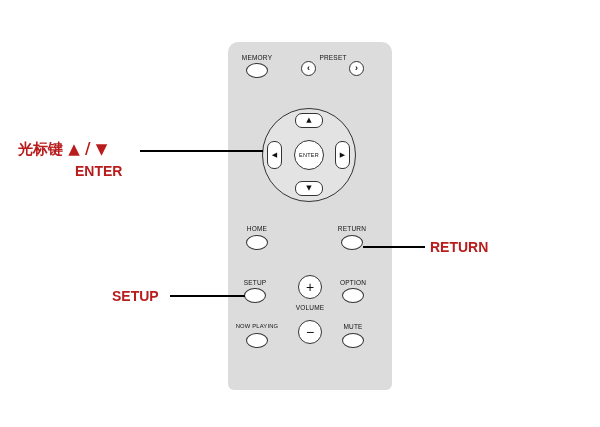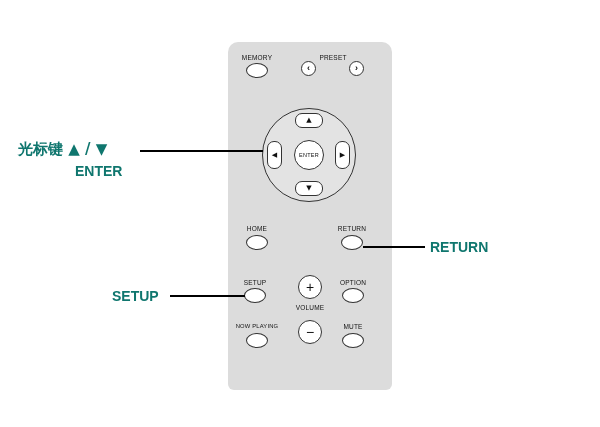--- a/index.html
+++ b/index.html
@@ -46,21 +46,21 @@
     box-sizing:border-box;display:flex;align-items:center;justify-content:center;
     font-size:5.5px;color:#111;letter-spacing:.3px;
   }
   .vol-btn{
     position:absolute;width:24px;height:24px;border-radius:50%;
     background:var(--btn-fill,#fff);border:1.3px solid var(--outline,#333);
     box-sizing:border-box;display:flex;align-items:center;justify-content:center;
     font-size:14px;color:#111;line-height:1;
   }
   .callout-text{
-    position:absolute;font-weight:bold;color:#0f766e;white-space:nowrap;line-height:1;
+    position:absolute;font-weight:bold;color:#b91c1c;white-space:nowrap;line-height:1;
   }
   .callout-line{
     position:absolute;height:1.5px;background:#000;
   }
   .arrow-glyph{font-family:"DejaVu Sans", sans-serif;}
 </style>
 </head>
 <body>
 
 <div class="remote">

